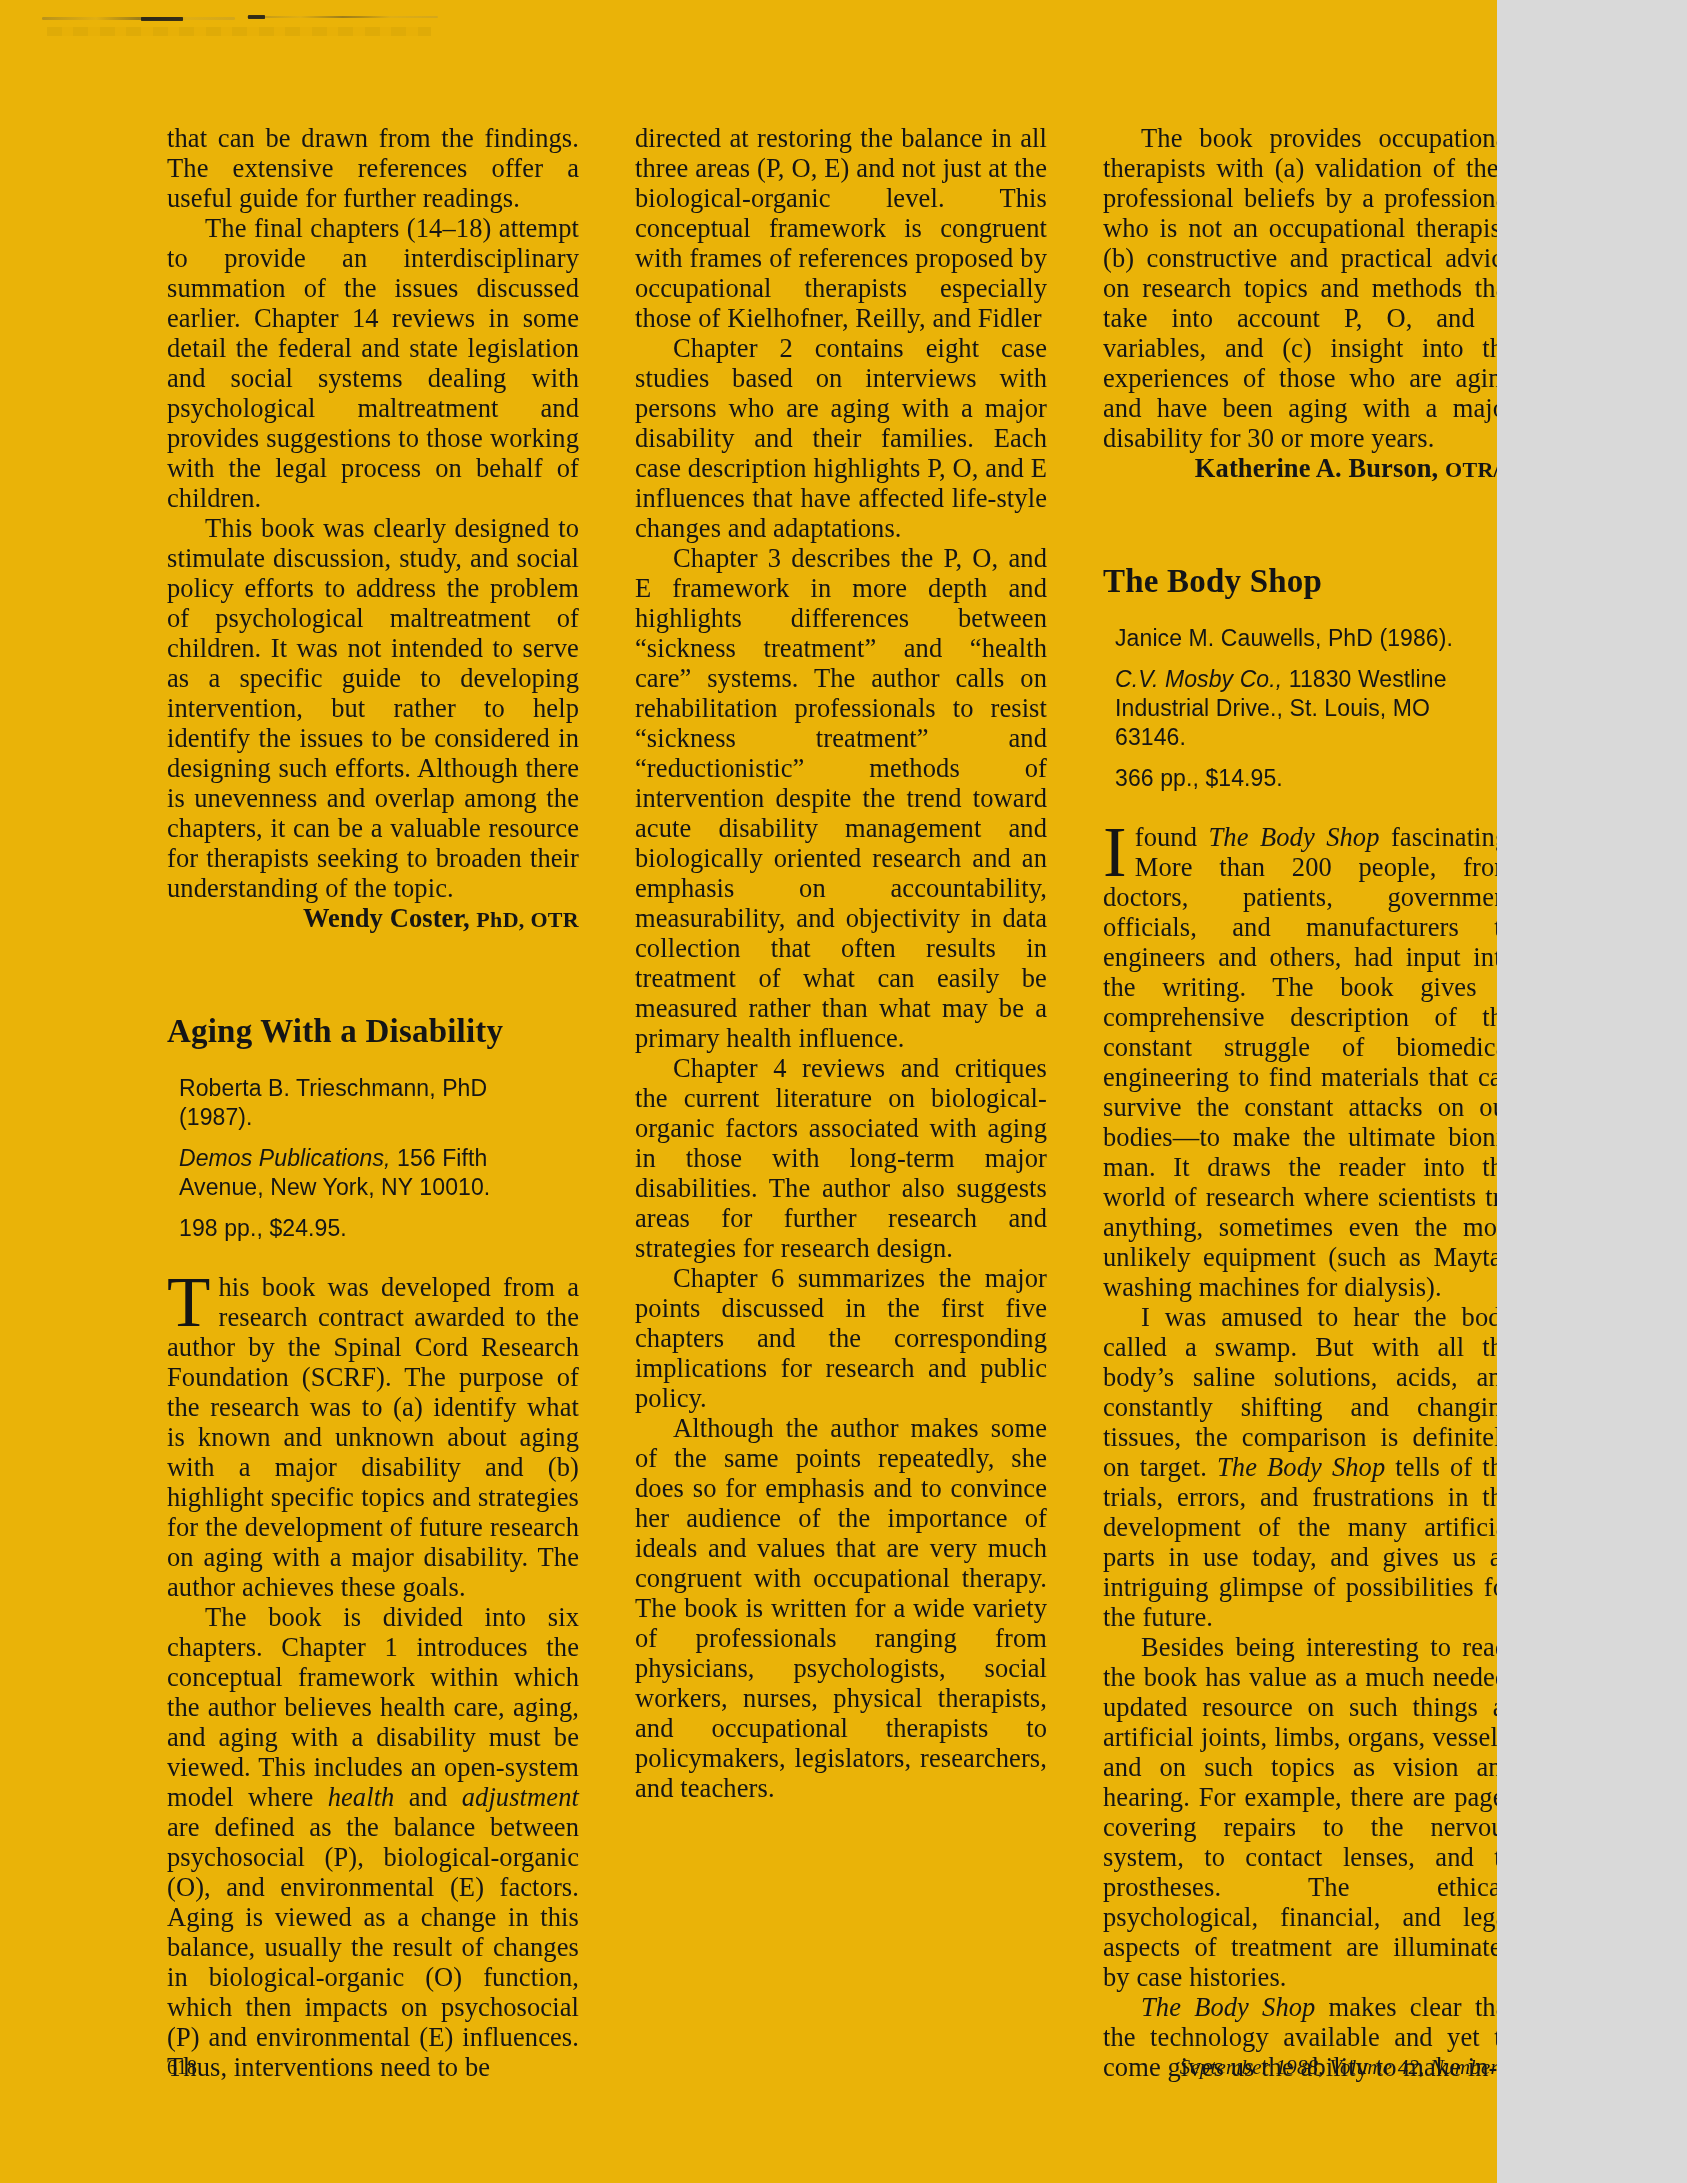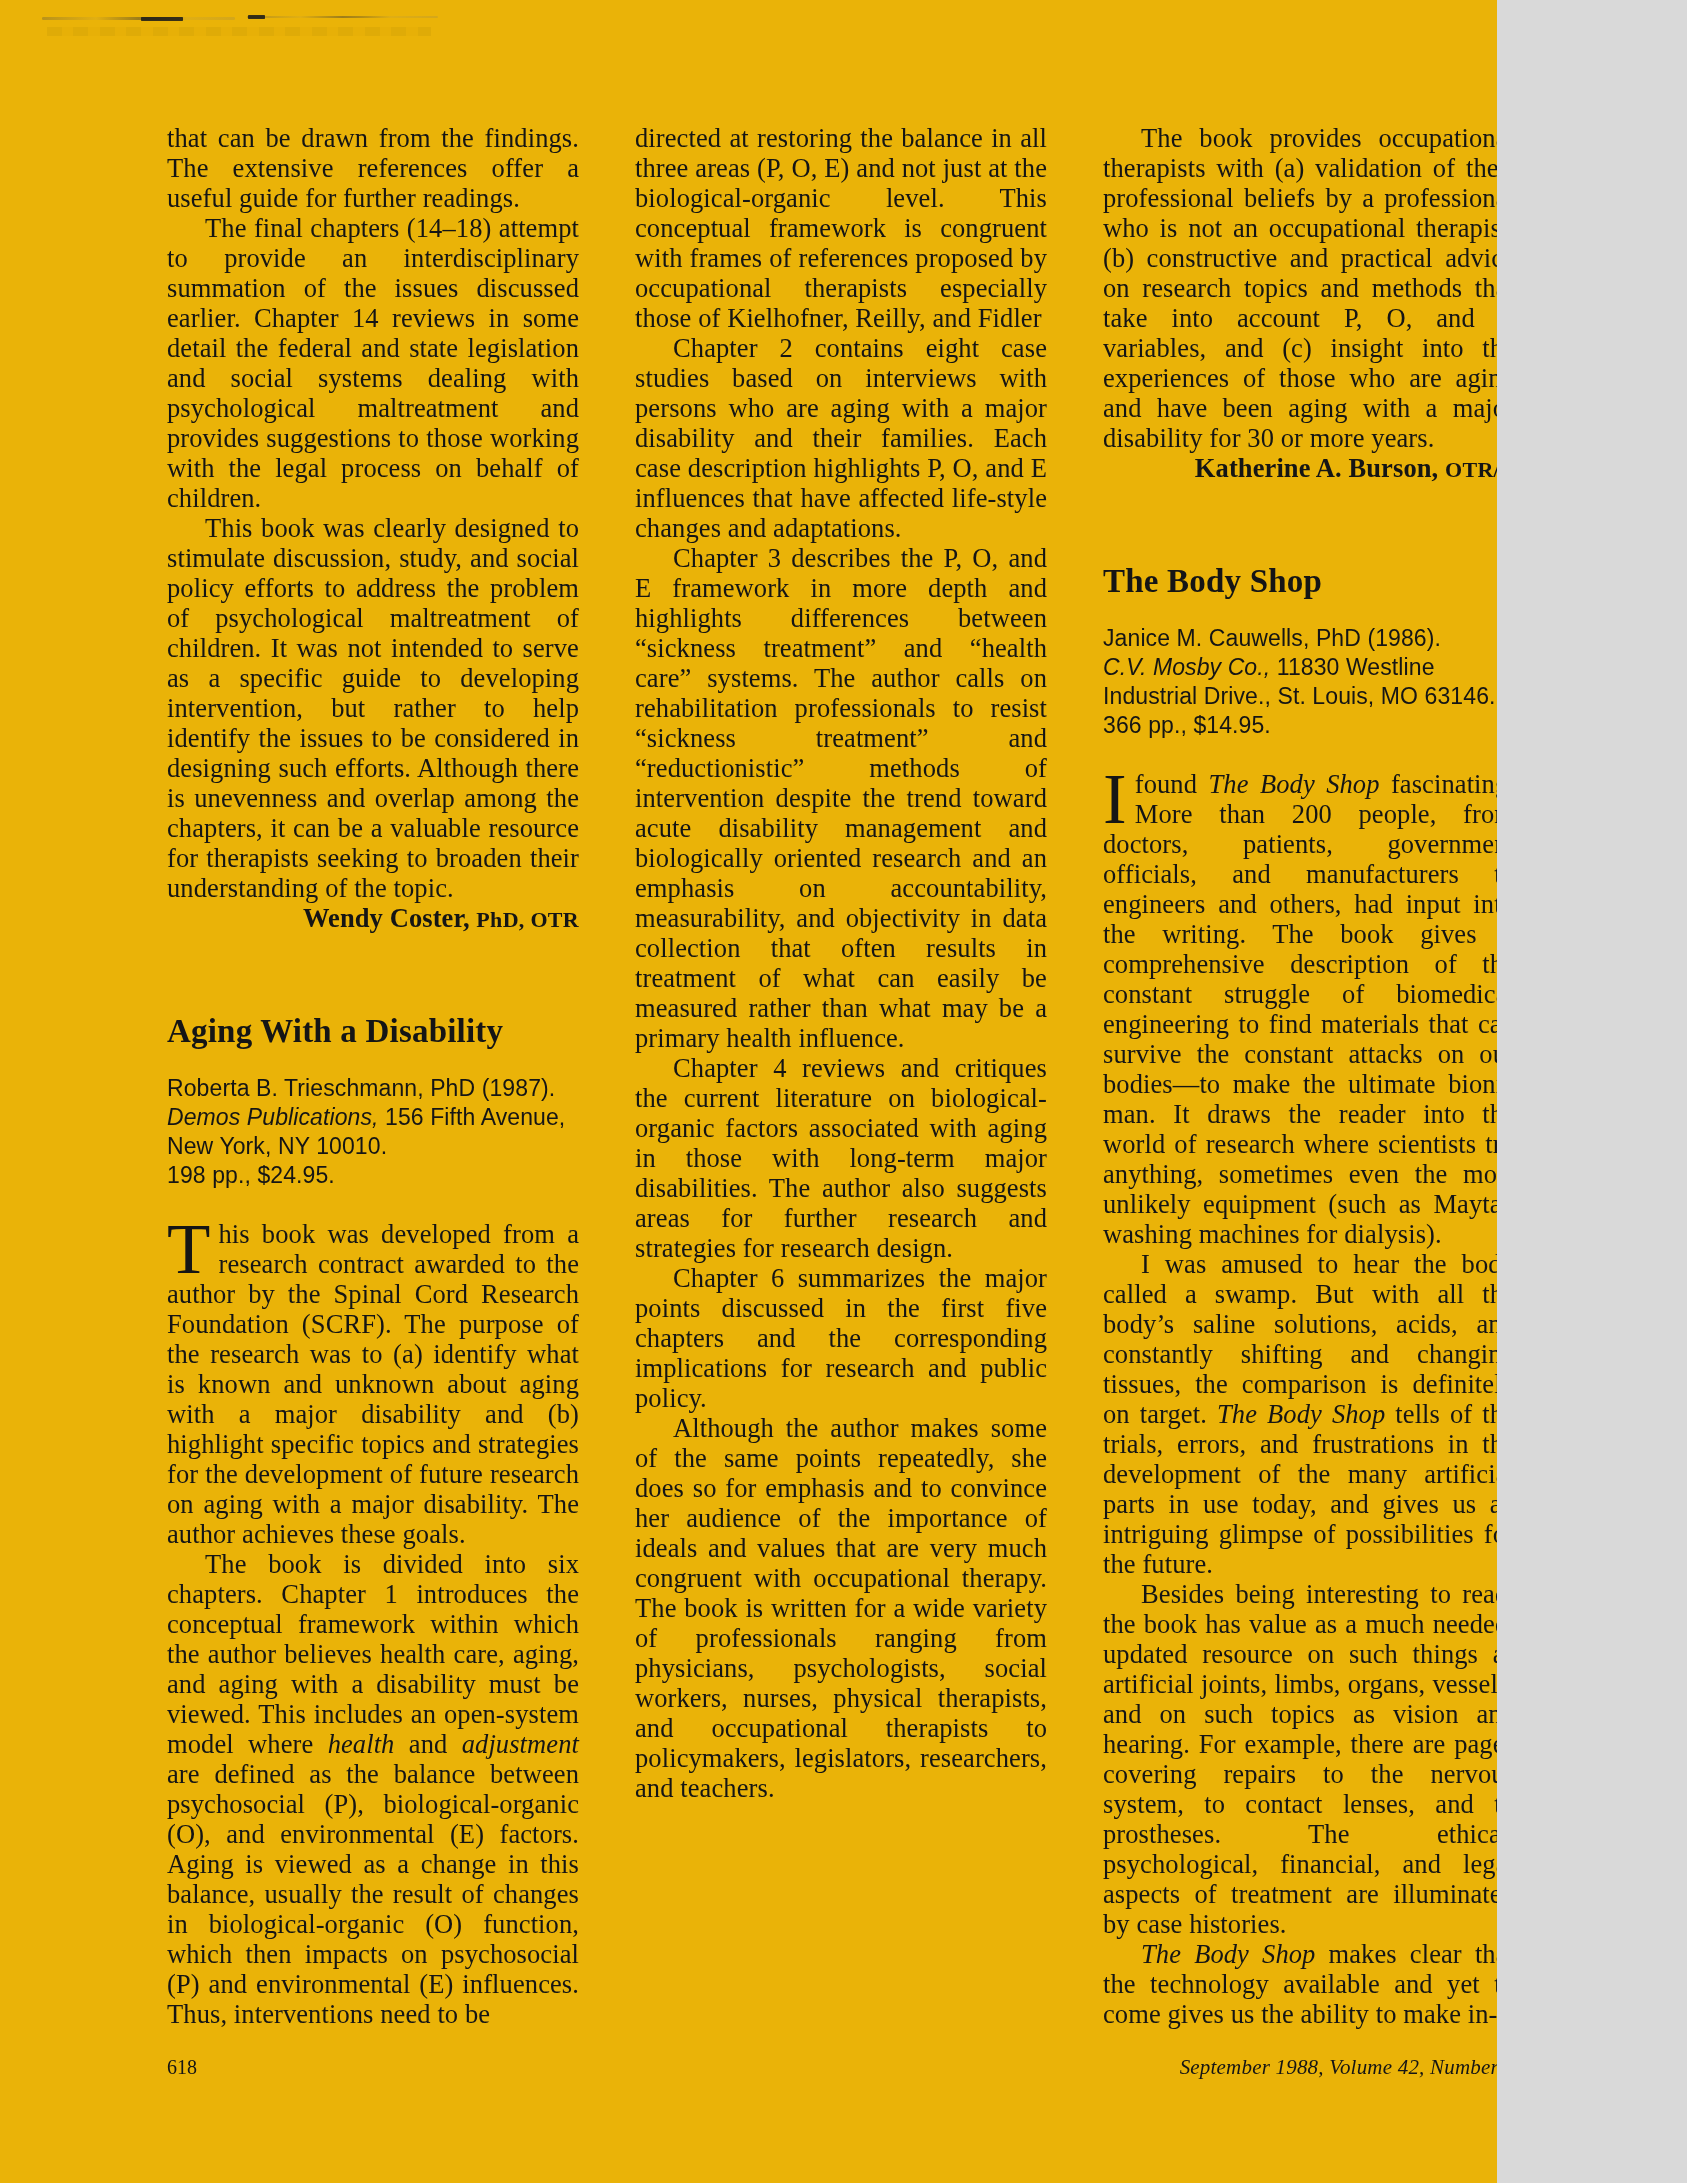--- a/index.html
+++ b/index.html
@@ -94,21 +94,21 @@
     text-align: left;
     margin: 0 0 24px 0;
   }
   .bookinfo {
     font-family: "Liberation Sans", sans-serif;
     font-size: 23px;
     line-height: 29px;
     text-align: left;
     margin: 0 0 29px 0;
   }
-  .bookinfo-line { margin: 0; }
+  .bookinfo-line { margin: 12px; }
 
   .footer {
     position: absolute;
     left: 167px;
     top: 2055px;
     width: 1348px;
     display: flex;
     justify-content: space-between;
     align-items: baseline;
   }

